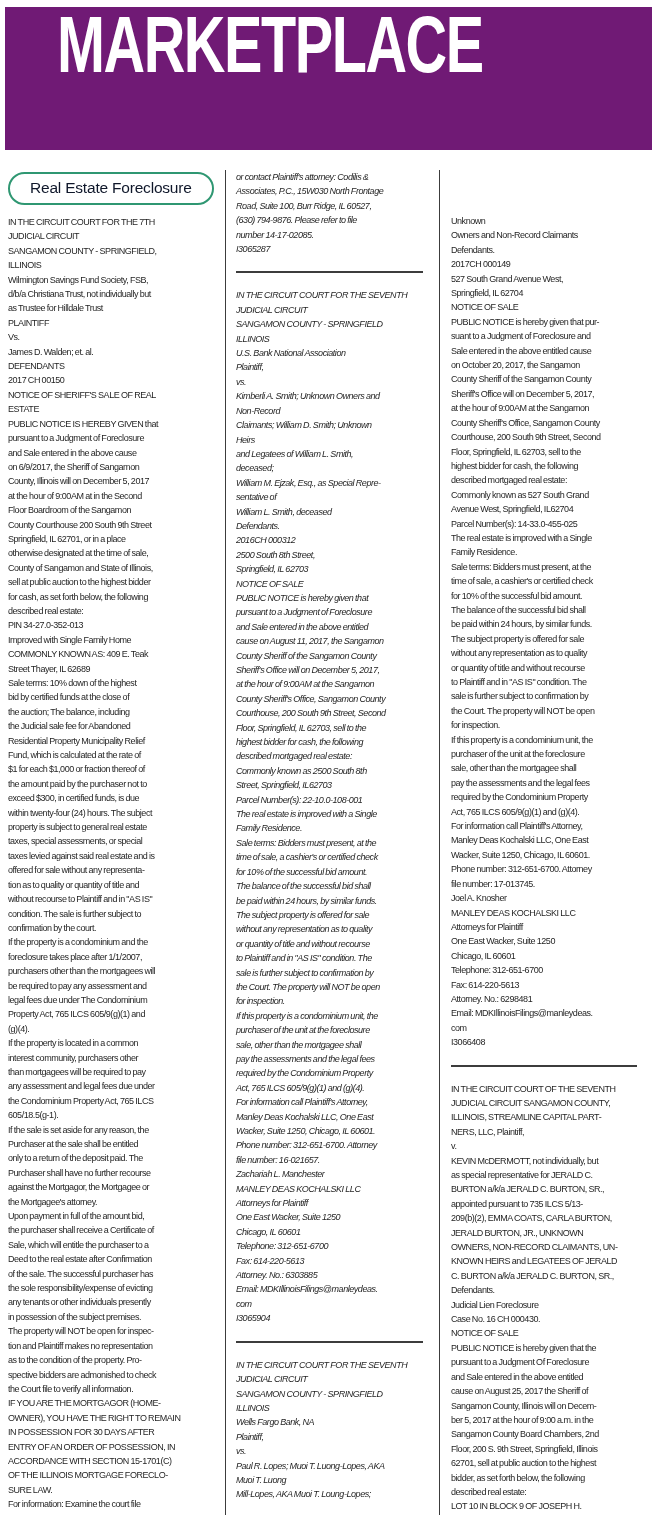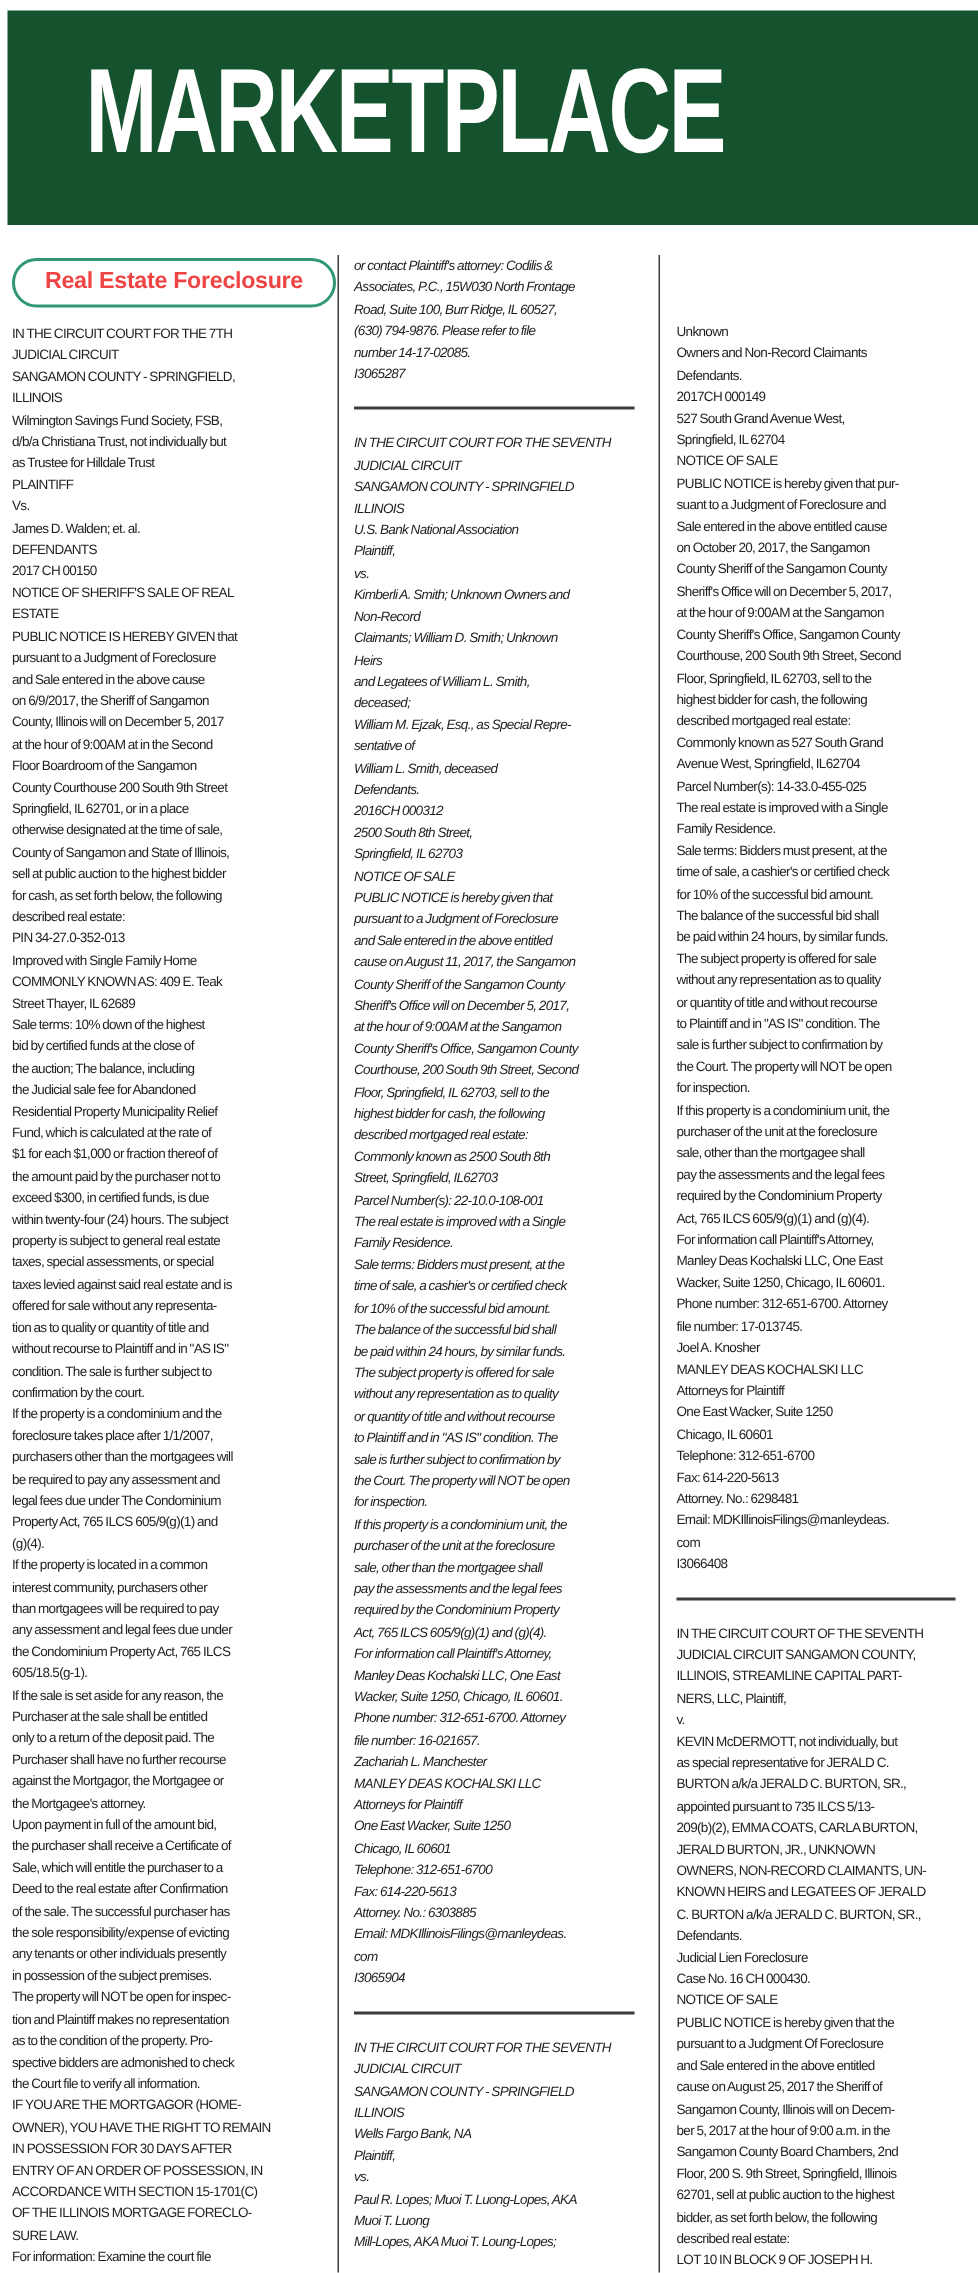--- a/index.html
+++ b/index.html
@@ -4,22 +4,22 @@
 <style>
   * { box-sizing: border-box; margin: 0; padding: 0; }
   html, body { background: #ffffff; }
   body {
     width: 652px; height: 1515px; overflow: hidden;
     font-family: "Liberation Sans", sans-serif;
     color: #1f1f1f;
   }
   .banner {
     margin-top: 7px; margin-left: 5px;
-    height: 143px; background: #14532d;
-    display: flex; align-items: center;
+    height: 143px; background: #701a75;
+    display: flex; align-items: flex-start;
     padding: 0 0 10px 52px; overflow: hidden;
   }
   .masthead-text {
     color: #ffffff; font-weight: 700; font-size: 80px;
     line-height: 0.95; letter-spacing: -2px;
     display: inline-block; transform: scaleX(0.72); transform-origin: left bottom;
     white-space: nowrap;
   }
   .content {
     display: grid; grid-template-columns: 218px 214px 1fr;
@@ -29,21 +29,21 @@
   .col-1 { border-right: 1px solid #3c3c3c; padding-right: 8px; }
   .col-2 { border-right: 1px solid #3c3c3c; padding-left: 10px; padding-right: 8px; font-style: italic; }
   .col-3 { padding-left: 11px; padding-right: 2px; margin-top: 44px; }
   .badge {
     display: inline-block;
     border: 2px solid #2f9772; border-radius: 17px;
     padding: 5px 20px 6px 20px; margin: 2px 0 10px 0;
     background: #ffffff;
   }
   .badge span {
-    color: #ef4444; font-weight: 700; font-size: 15.5px; letter-spacing: -0.2px;
+    color: #0f172a; font-weight: 400; font-size: 15.5px; letter-spacing: -0.2px;
     white-space: nowrap;
   }
   .notice {
     white-space: pre-line;
     font-size: 9px; line-height: 14.4px;
     letter-spacing: -0.45px; word-spacing: -0.4px;
     color: #1f1f1f;
   }
   hr.rule {
     border: none; border-top: 2px solid #3c3c3c;

